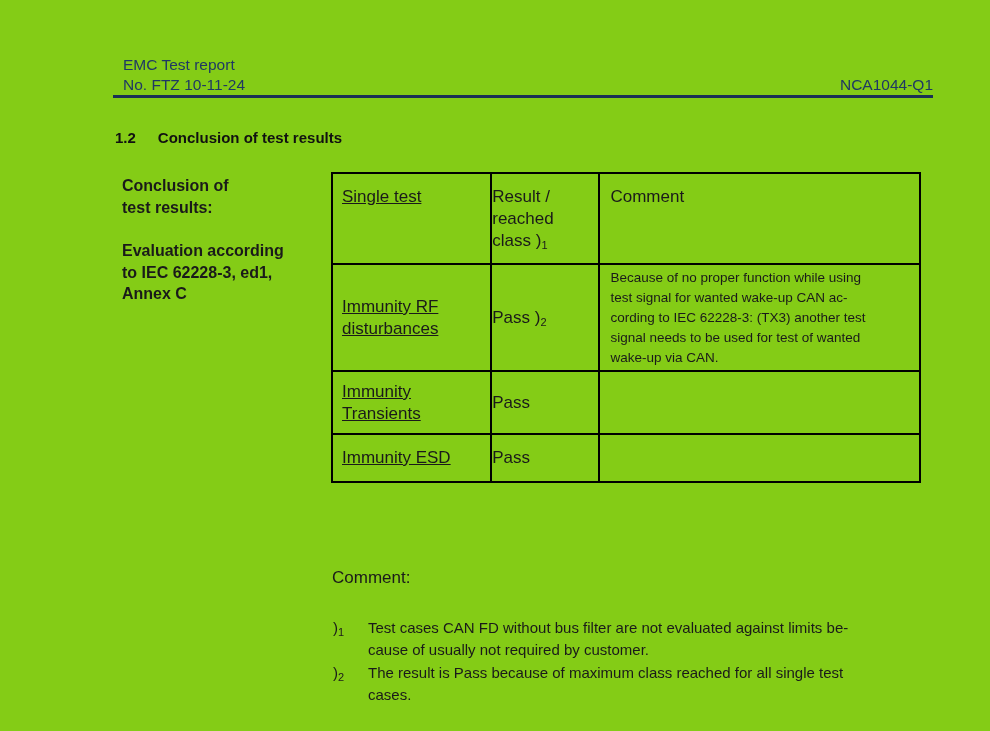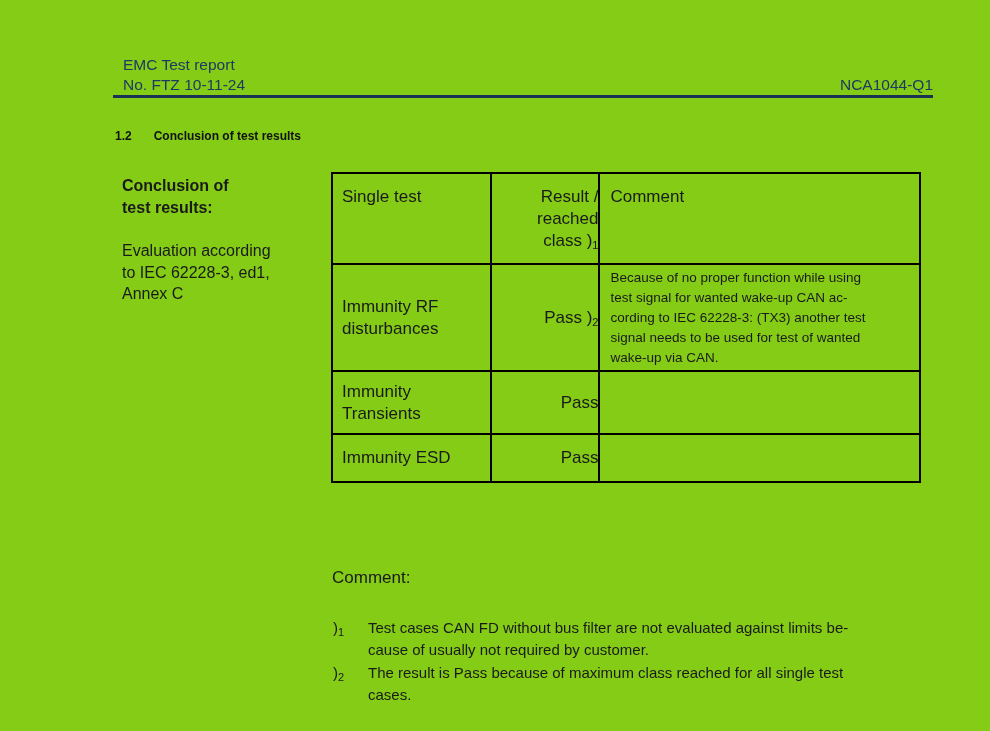--- a/index.html
+++ b/index.html
@@ -26,51 +26,52 @@
     border-bottom: 1px solid #1f3864; padding-bottom: 1px;
   }
   .hdr-rule {
     position: absolute; left: 113px; top: 95px;
     width: 820px; height: 3px; background: #1a3055;
   }
 
   
   .section-heading {
     position: absolute; left: 115px; top: 129px;
-    font-size: 12px; font-weight: bold; color: #111;
+    font-size: 15px; font-weight: bold; color: #111;
   }
   .section-heading .num { display: inline-block; margin-right: 22px; }
 
   
   .side-label {
     position: absolute; left: 122px; top: 175px;
     font-size: 16px; font-weight: bold; line-height: 21.5px;
     white-space: pre-line;
   }
   .side-note {
     position: absolute; left: 122px; top: 240px;
     font-size: 16px; line-height: 21.5px;
     white-space: pre-line;
+    font-weight: bold;
   }
 
   
   table.results {
     position: absolute; left: 331px; top: 172px;
     border-collapse: collapse;
     table-layout: fixed;
     width: 590px;
     font-size: 17px;
   }
   table.results td {
     border: 2px solid #000;
     vertical-align: middle;
     line-height: 22px;
   }
-  td.c-test  { width: 156px; padding-left: 9px; }
-  td.c-res   { width: 106px;  text-align: right; }
+  td.c-test  { width: 156px; padding-left: 9px; text-decoration: underline; }
+  td.c-res   { width: 106px;  text-align: left; }
   td.c-com   { width: 314px; padding-left: 10px; padding-right: 5px; }
   tr.thead td { vertical-align: top; padding-top: 12px; }
   tr.thead td.c-com { }
   tr.h-head { height: 91px; }
   tr.h-r0 { height: 67px; }
   tr.h-r1 { height: 107px; }
   tr.h-r2 { height: 63px; }
   tr.h-r3 { height: 48px; padding-left: 44px; }
   .cell-small {
     font-size: 13.5px; line-height: 20px;

